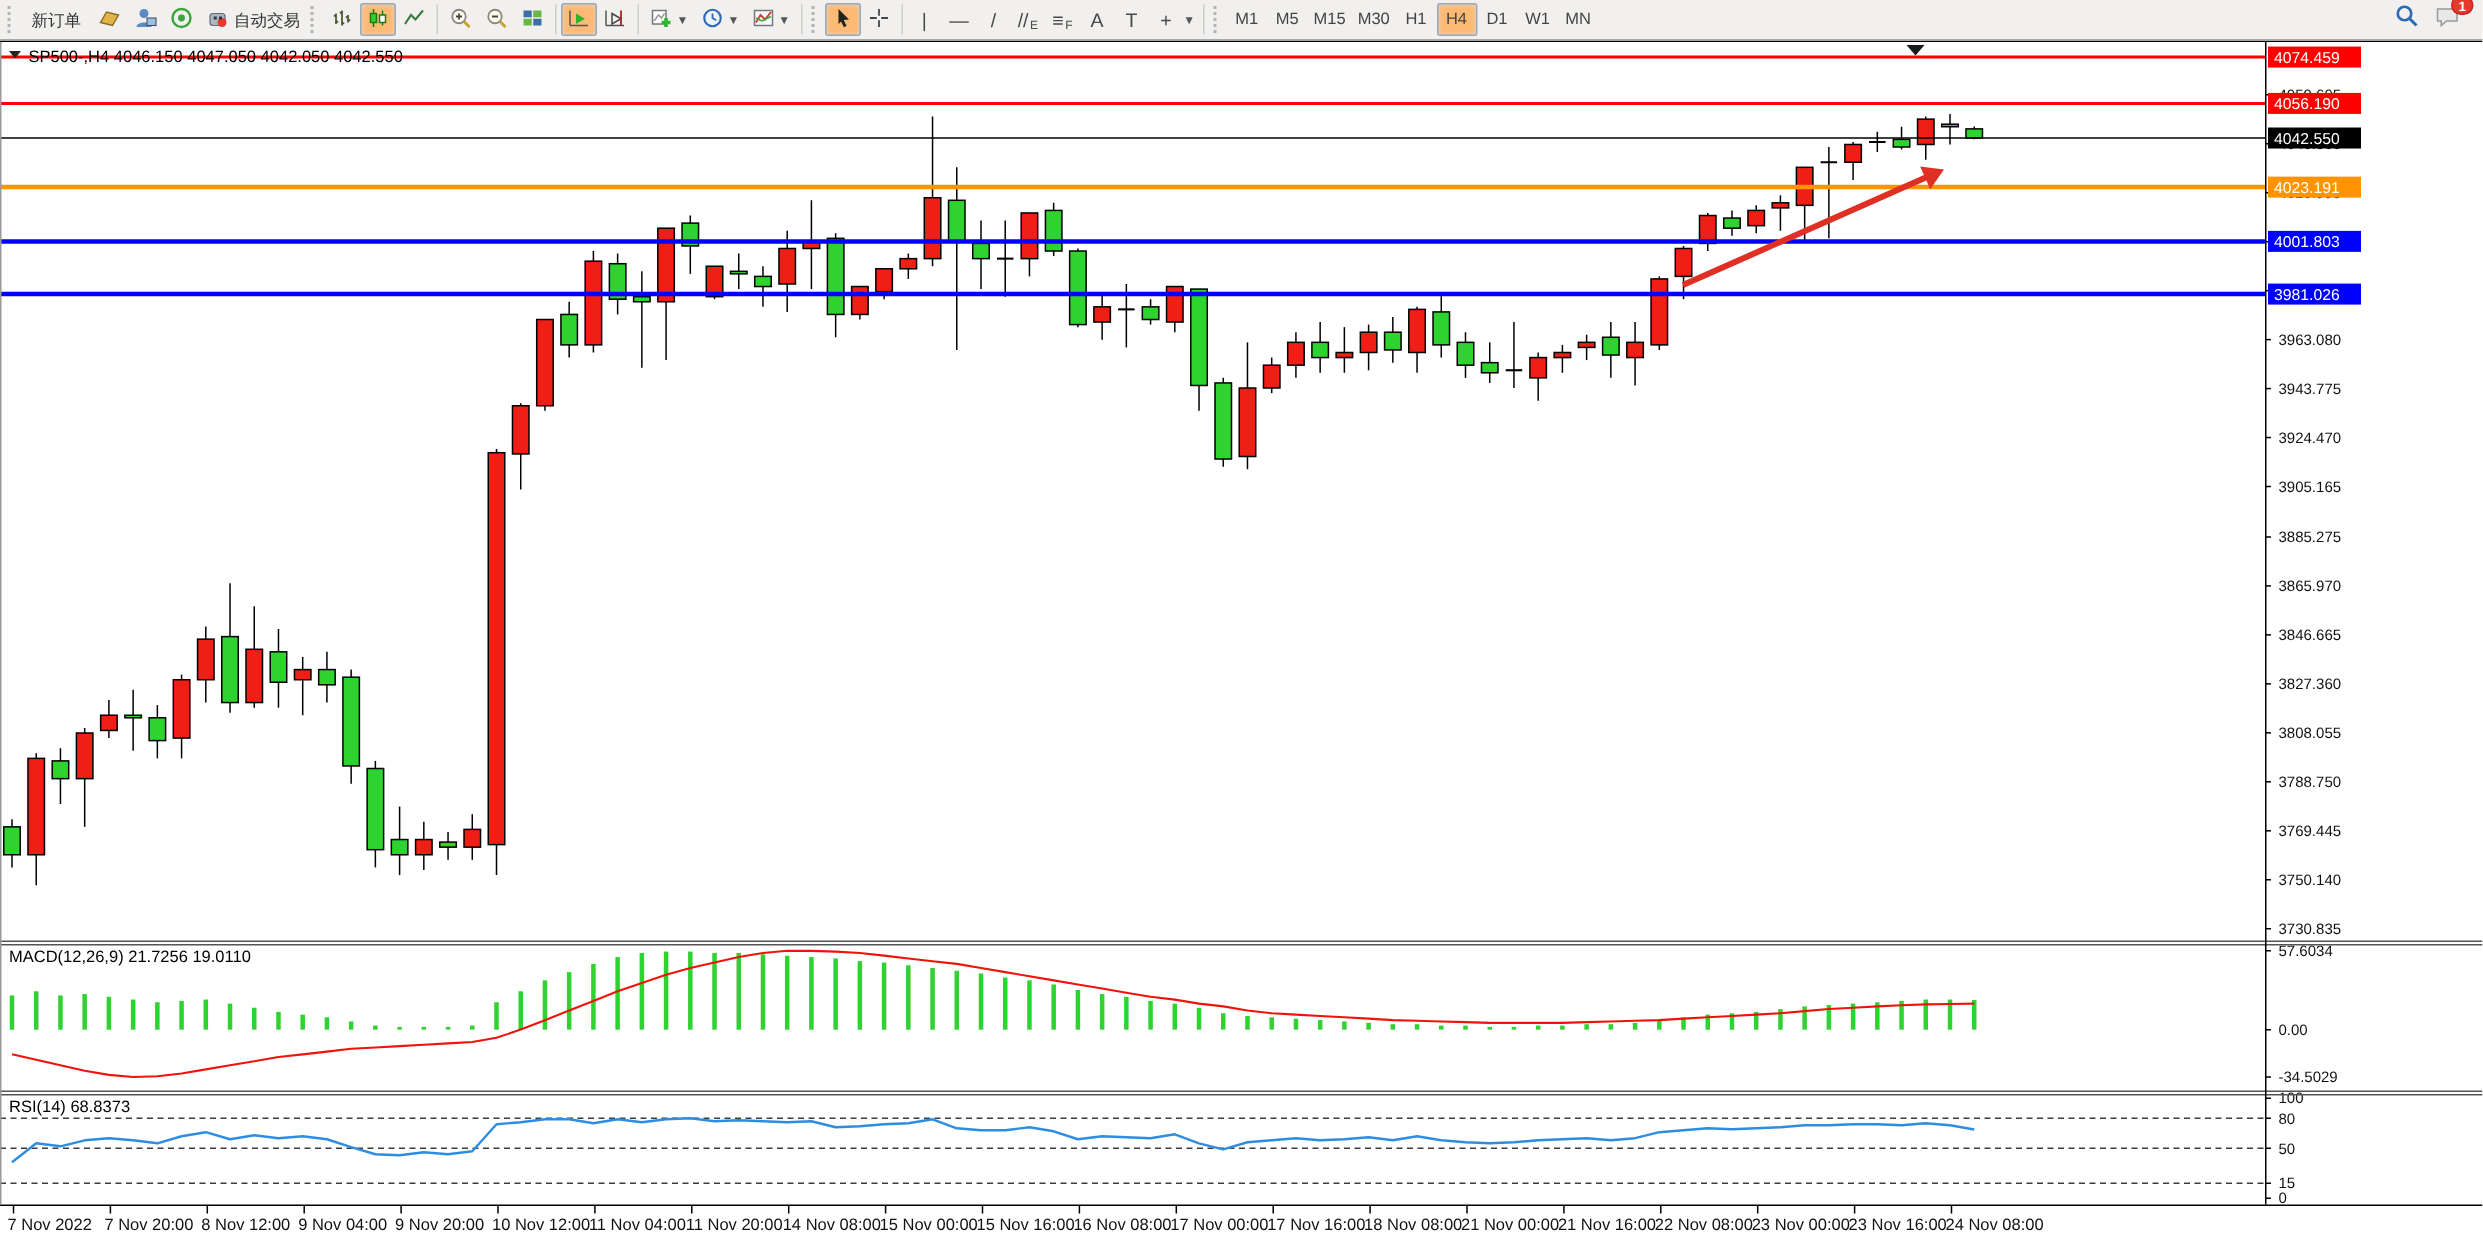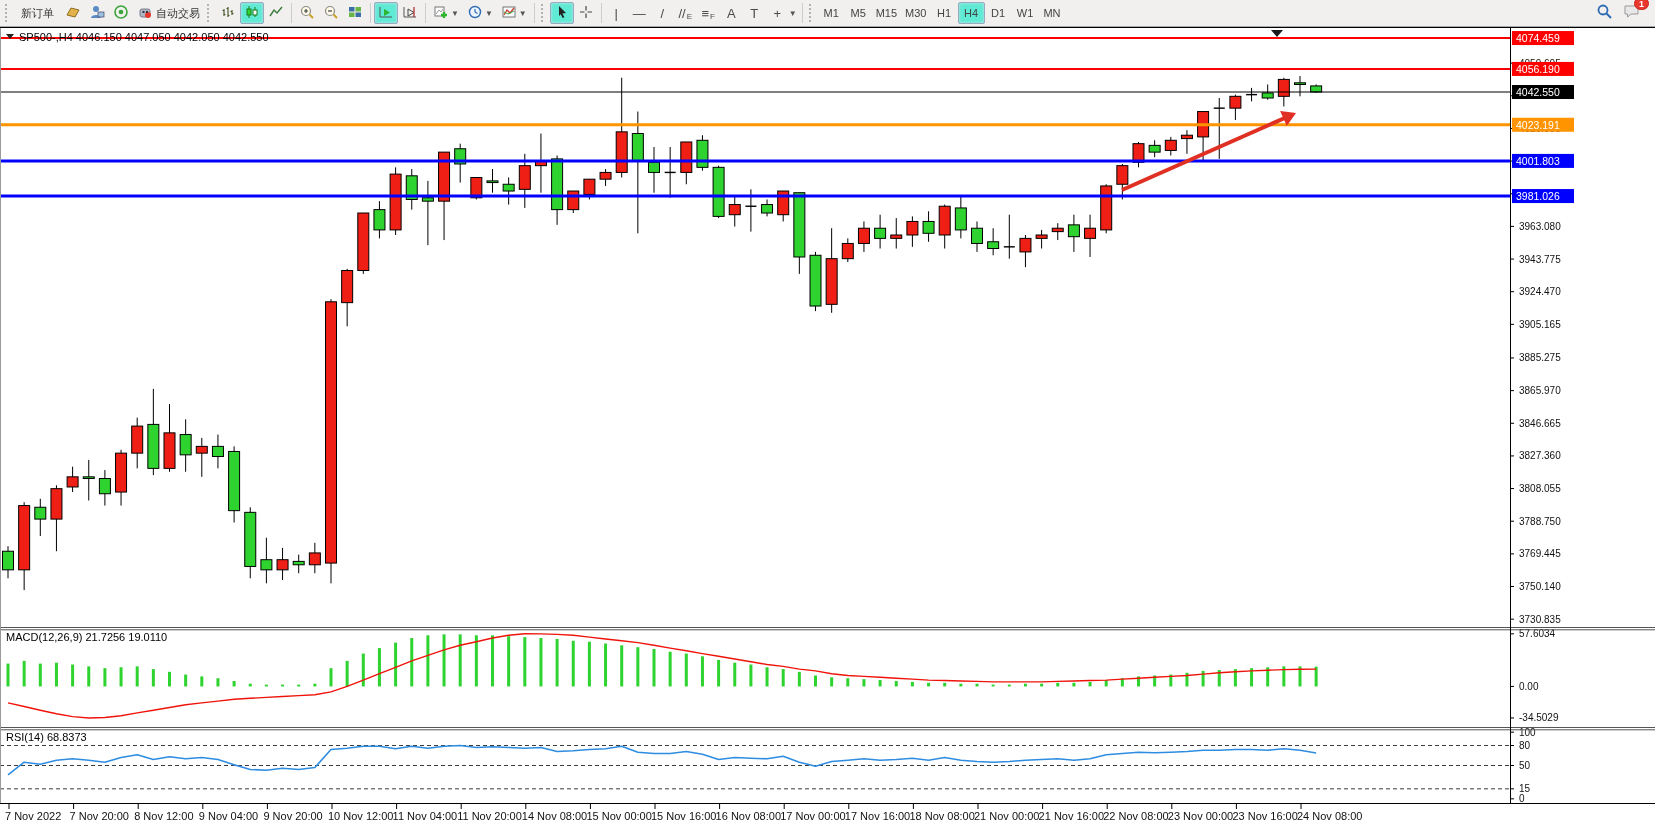--- a/index.html
+++ b/index.html
@@ -1,21 +1,21 @@
 <!DOCTYPE html>
 <html><head>
 <meta charset="utf-8">
 <style>
   html,body{margin:0;padding:0;width:1655px;height:827px;overflow:hidden;background:#fff;
     font-family:"Liberation Sans",sans-serif;-webkit-font-smoothing:none}
   .toolbar{position:absolute;top:0;left:0;width:1655px;height:27px;background:#f1f0ee;
     border-bottom:1px solid #a9a9a9;display:flex;align-items:center;padding:0 2px;box-sizing:border-box}
   .tbtn{height:22px;min-width:23px;display:flex;align-items:center;justify-content:center;
     border:1px solid transparent;border-radius:2px;font-size:11px;color:#333;padding:0 3px;box-sizing:border-box;cursor:default}
-  .tbtn.active{background:#5eead4;border-color:#98aabf;box-shadow:inset 0 0 3px #d4dde8}
+  .tbtn.active{background:#fdba74;border-color:#98aabf;box-shadow:inset 0 0 3px #d4dde8}
   .txt{padding:0 6px;white-space:nowrap}
   .tsep{width:1px;height:20px;background:#cccccc;margin:0 3px}
   .tgrip{width:2px;height:18px;border-left:2px dotted #b3b3b3;margin:0 5px 0 3px}
   .caret{font-size:8px;color:#555;margin-left:2px}
   .glyph{font-size:13px;color:#4a4a4a}
   .sub{font-size:8px;color:#4a4a4a;margin-left:1px;margin-top:6px}
   .tf{min-width:27px;color:#444}
   .tright{margin-left:auto;display:flex;align-items:center;gap:10px;margin-right:12px}
   .notifwrap{position:relative}
   .nbadge{position:absolute;top:-6px;right:-8px;background:#e8372c;color:#fff;border-radius:8px;

